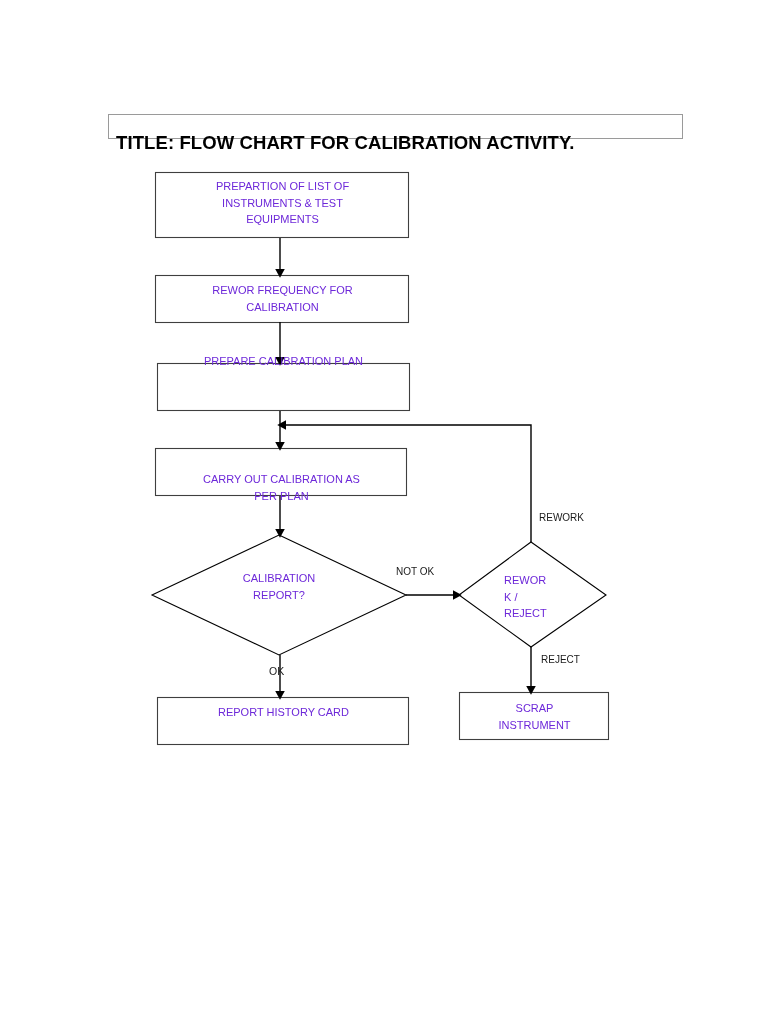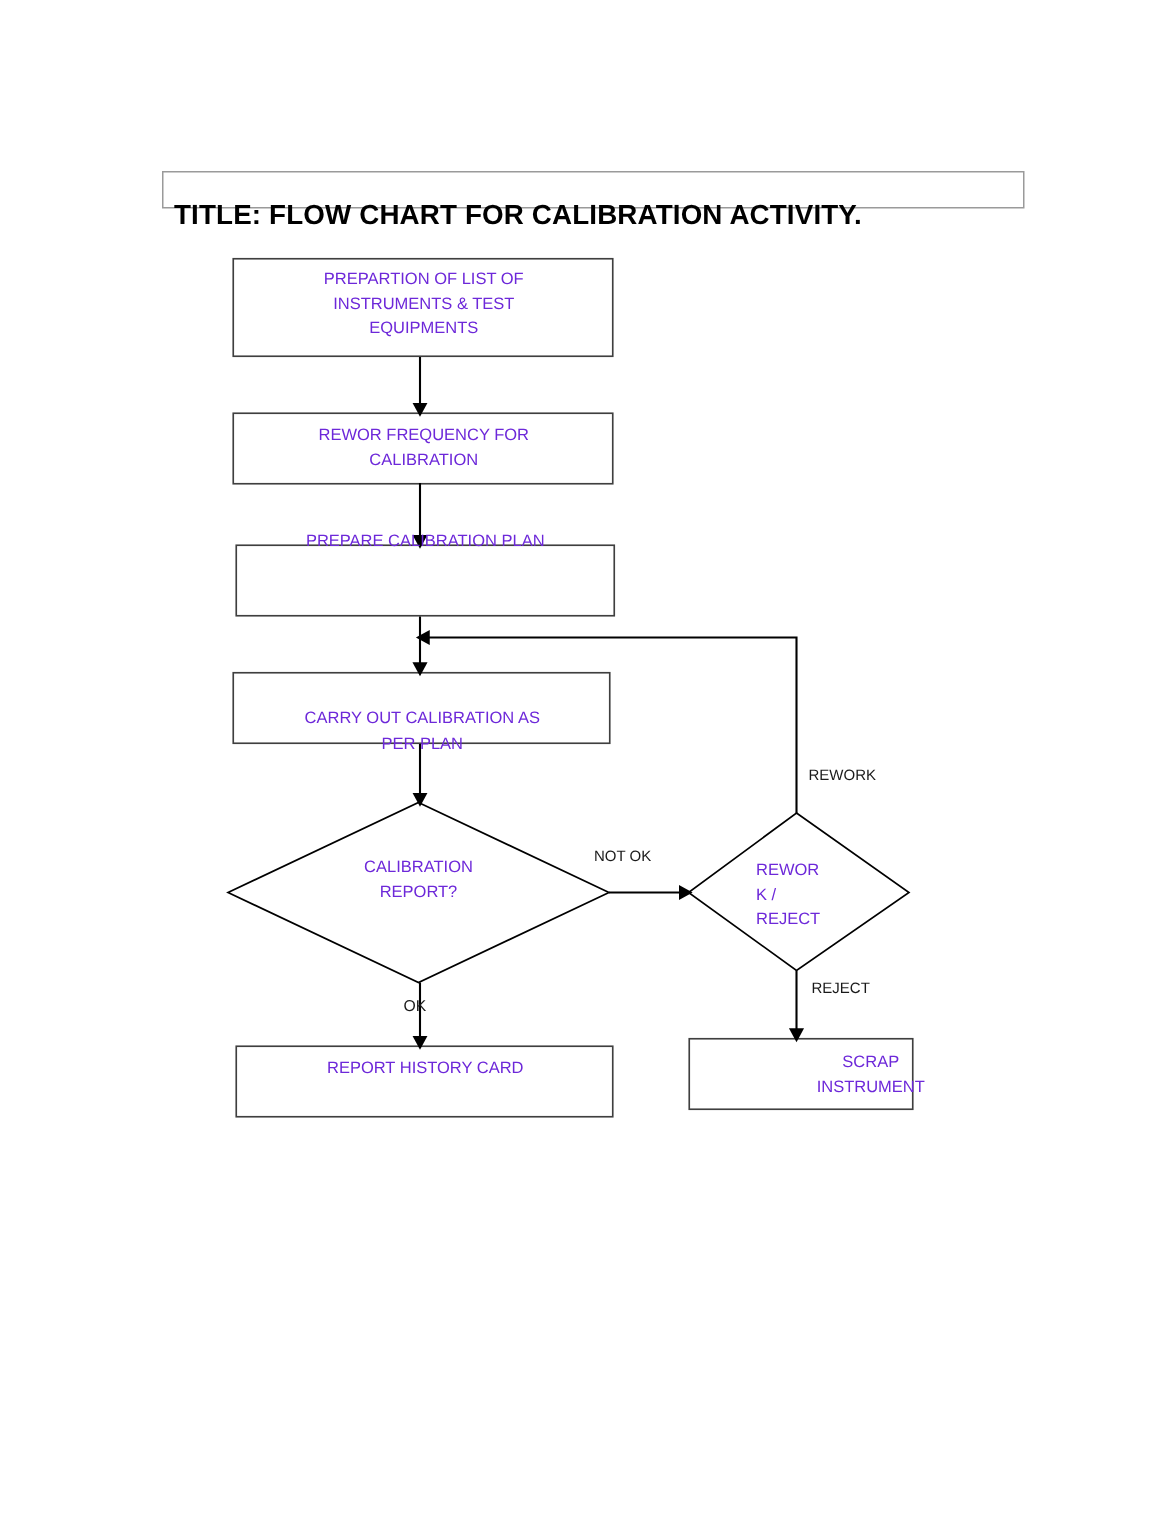--- a/index.html
+++ b/index.html
@@ -96,21 +96,21 @@
     font-size: 10.5px;
   }
   
   #n1-text { left: 157px; top: 178px;  width: 251px; }
   #n2-text { left: 157px; top: 282px;  width: 251px; }
   #n3-text { left: 159px; top: 353px;  width: 249px; }
   #n4-text { left: 157px; top: 471px;  width: 249px; }
   #d1-text { left: 170px; top: 570px;  width: 218px; }
   #d2-text { left: 504px; top: 572px;  width: 70px;  }
   #n5-text { left: 159px; top: 704px;  width: 249px; }
-  #n6-text { left: 461px; top: 700px;  width: 147px; margin-left: 46px; }
+  #n6-text { left: 461px; top: 700px;  width: 147px; }
   
   #lbl-notok  { left: 396px; top: 565px; }
   #lbl-rework { left: 539px; top: 511px; }
   #lbl-ok     { left: 269px; top: 665px; }
   #lbl-reject { left: 541px; top: 653px; }
 </style>
 </head>
 <body>
 
 <div id="page">

